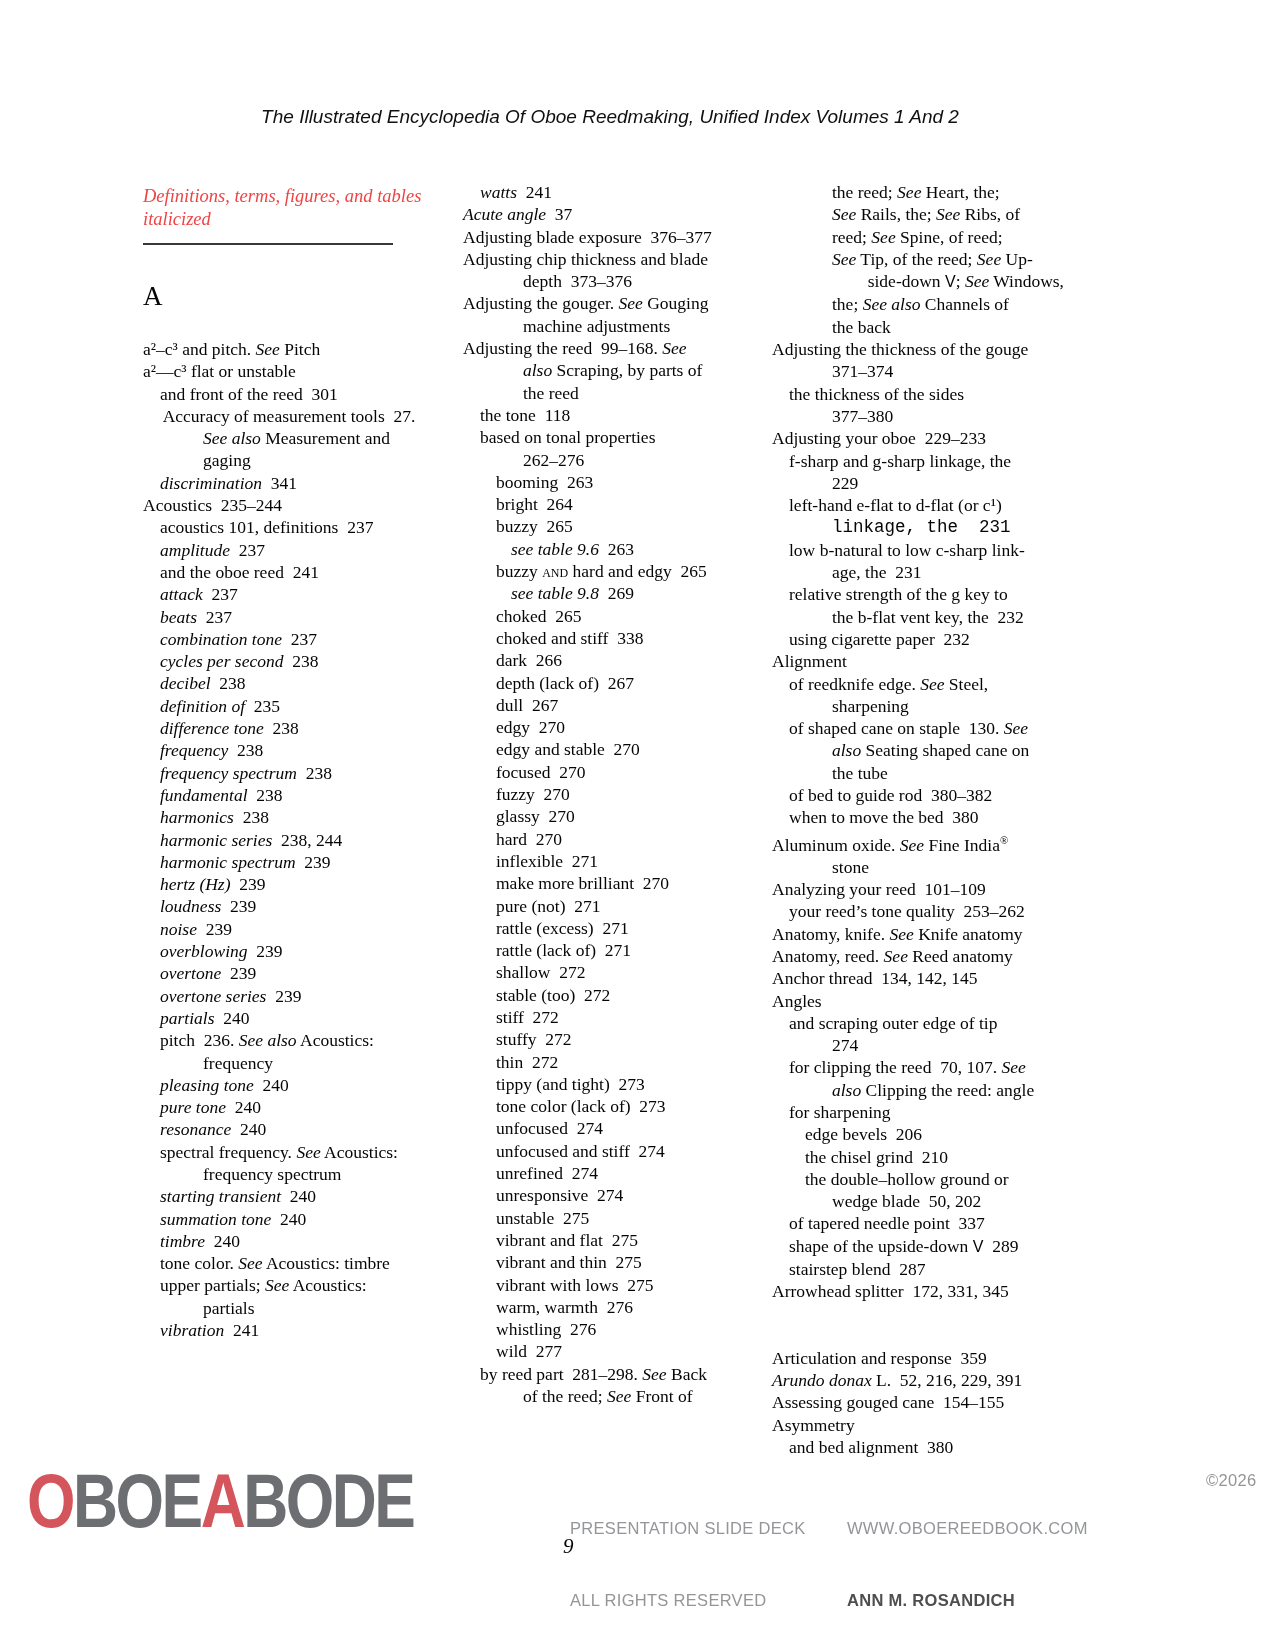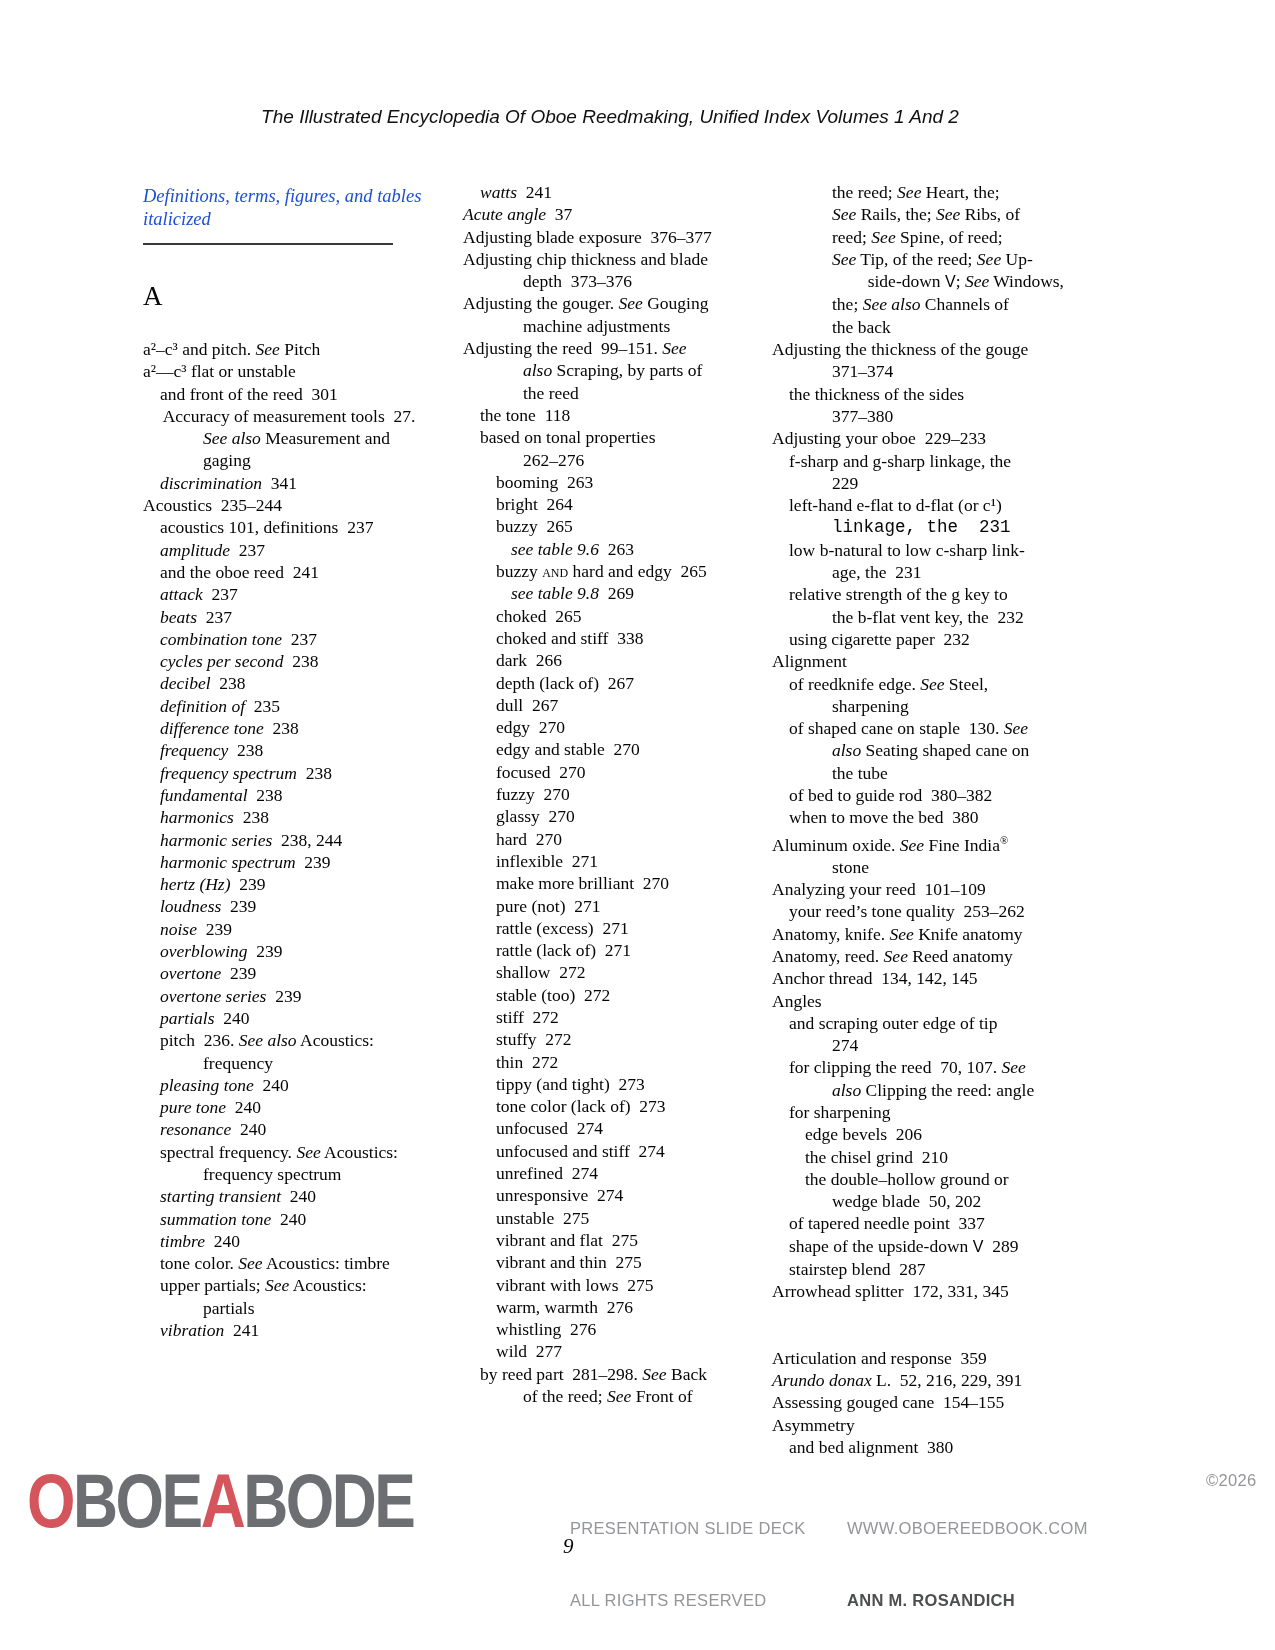--- a/index.html
+++ b/index.html
@@ -21,21 +21,21 @@
   .col-2 { left:463px; top:181px; width:288px; }
   .col-3 { left:772px; top:181px; width:292px; }
 
   .index-title {
     font-family:"Liberation Sans", sans-serif;
     font-weight:bold; font-size:33px; line-height:37px;
     letter-spacing:-0.5px; color:#161616;
   }
   .index-subtitle {
     margin-top:20px; font-style:italic;
-    font-size:18.5px; line-height:23px; color:#1d4ed8;
+    font-size:18.5px; line-height:23px; color:#ef4444;
   }
   .rule { margin-top:12px; width:250px; height:2px; background:#383838; }
   .section-letter { margin-top:36px; font-size:27px; line-height:30px; color:#050505; }
   .entries { margin-top:27px; }
 
   .line {
     font-size:17.5px; line-height:22.3px;
     white-space:pre; color:#050505;
   }
   .it  { font-style:italic; }
@@ -130,21 +130,21 @@
 
 <div class="col col-2">
   <div class="entries" style="margin-top:0;">
       <div class="line" style="padding-left: 17px;"><span class="it">watts</span><span>  241</span></div>
       <div class="line" style="padding-left: 0px;"><span class="it">Acute angle</span><span>  37</span></div>
       <div class="line" style="padding-left: 0px;"><span>Adjusting blade exposure  376–377</span></div>
       <div class="line" style="padding-left: 0px;"><span>Adjusting chip thickness and blade</span></div>
       <div class="line" style="padding-left: 60px;"><span>depth  373–376</span></div>
       <div class="line" style="padding-left: 0px;"><span>Adjusting the gouger. </span><span class="it">See</span><span> Gouging</span></div>
       <div class="line" style="padding-left: 60px;"><span>machine adjustments</span></div>
-      <div class="line" style="padding-left: 0px;"><span>Adjusting the reed  99–151. </span><span class="it">See</span></div>
+      <div class="line" style="padding-left: 0px;"><span>Adjusting the reed  99–168. </span><span class="it">See</span></div>
       <div class="line" style="padding-left: 60px;"><span class="it">also</span><span> Scraping, by parts of</span></div>
       <div class="line" style="padding-left: 60px;"><span>the reed</span></div>
       <div class="line" style="padding-left: 17px;"><span>the tone  118</span></div>
       <div class="line" style="padding-left: 17px;"><span>based on tonal properties</span></div>
       <div class="line" style="padding-left: 60px;"><span>262–276</span></div>
       <div class="line" style="padding-left: 33px;"><span>booming  263</span></div>
       <div class="line" style="padding-left: 33px;"><span>bright  264</span></div>
       <div class="line" style="padding-left: 33px;"><span>buzzy  265</span></div>
       <div class="line" style="padding-left: 48px;"><span class="it">see table 9.6</span><span>  263</span></div>
       <div class="line" style="padding-left: 33px;"><span>buzzy </span><span class="sc">and</span><span> hard and edgy  265</span></div>

